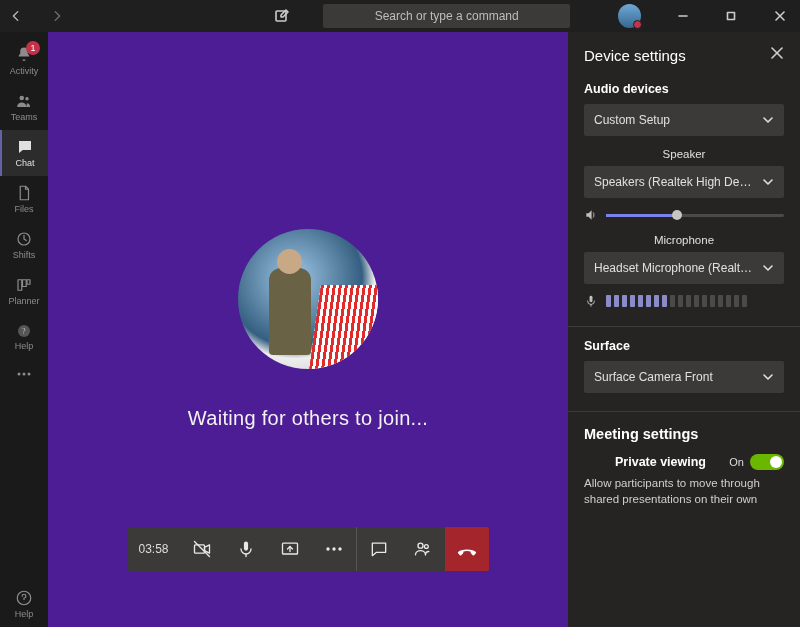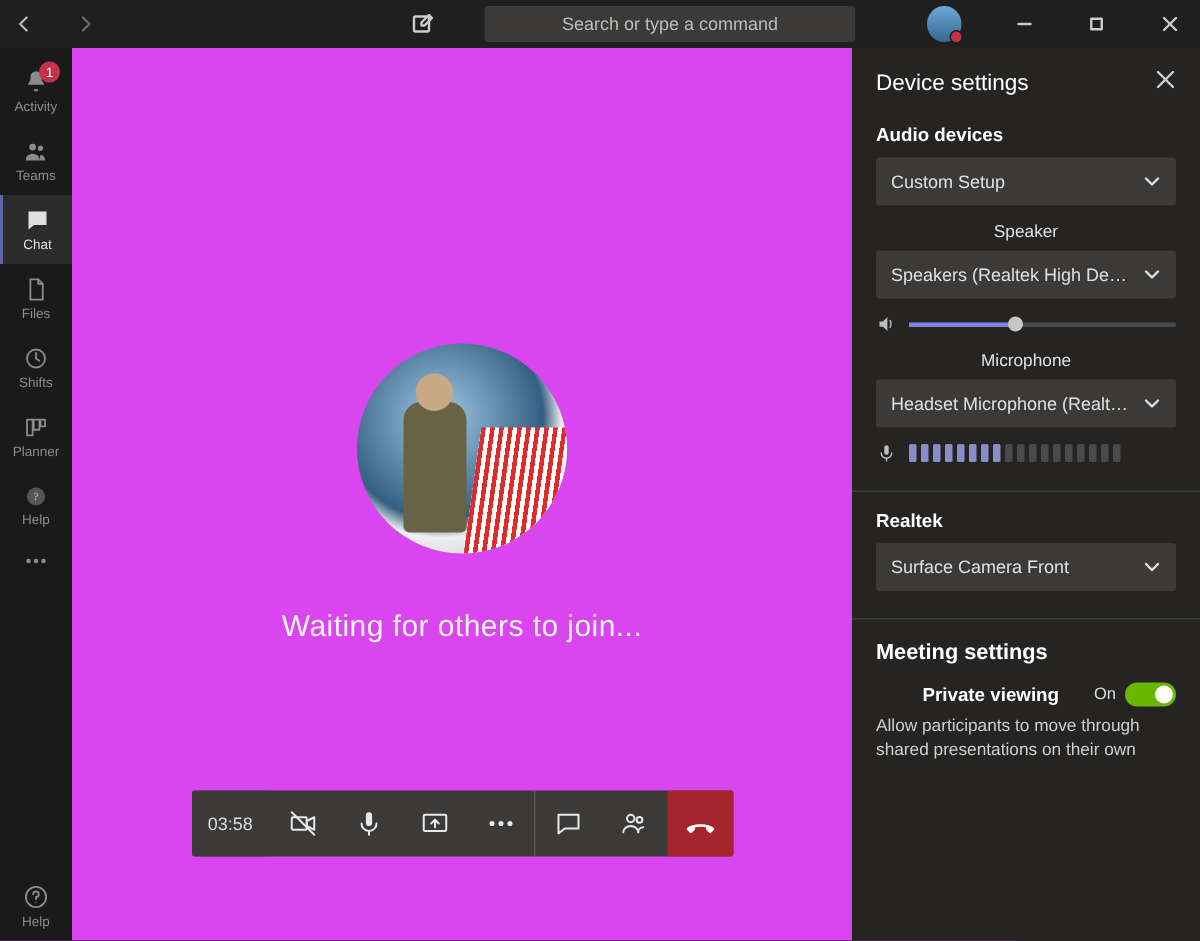--- a/index.html
+++ b/index.html
@@ -21,21 +21,21 @@
 
   
   .rail { width: 48px; background: #1a1a1a; display: flex; flex-direction: column; align-items: center; padding-top: 6px; position: relative; }
   .rail-spacer { flex: 1; }
   .rail-item { width: 48px; height: 46px; display: flex; flex-direction: column; align-items: center; justify-content: center; font-size: 9px; color: #8c8c8c; cursor: pointer; position: relative; }
   .rail-item.active { background: #2c2c2c; border-left: 2px solid #6264a7; color: #e0e0e0; }
   .rail-item svg { margin-bottom: 2px; }
   .rail-badge { position: absolute; top: 3px; right: 8px; min-width: 14px; height: 14px; padding: 0 3px; border-radius: 7px; background: #c4314b; color: #fff; font-size: 9px; line-height: 14px; text-align: center; }
 
   
-  .main { flex: 1; background: #d946ef; display: flex; flex-direction: column; align-items: center; justify-content: center; position: relative; }
+  .main { flex: 1; background: #4c1d95; display: flex; flex-direction: column; align-items: center; justify-content: center; position: relative; }
   .avatar-big { width: 140px; height: 140px; border-radius: 50%; background: radial-gradient(circle at 40% 35%, #a0c8e8, #355f80 55%, #eee 65%, #bbb); overflow: hidden; position: relative; }
   .avatar-big::after { content: ""; position: absolute; left: 55%; bottom: 0; width: 50%; height: 60%; background: repeating-linear-gradient(90deg, #e02b2b 0 3px, #fff 3px 6px); transform: skewX(-8deg); }
   .avatar-big .figure { position: absolute; left: 22%; top: 28%; width: 30%; height: 62%; background: #6a6245; border-radius: 12px 12px 4px 4px; }
   .avatar-big .head   { position: absolute; left: 28%; top: 14%; width: 18%; height: 18%; background: #c9a886; border-radius: 50%; }
   .waiting { margin-top: 38px; font-size: 20px; color: #f2f2f2; letter-spacing: .3px; }
 
   .call-bar { position: absolute; bottom: 56px; height: 44px; display: flex; background: #3b3a39; border-radius: 2px; overflow: hidden; }
   .call-time { width: 52px; display: flex; align-items: center; justify-content: center; font-size: 12px; color: #ddd; background: #3b3a39; font-variant-numeric: tabular-nums; }
   .call-btn { width: 44px; display: flex; align-items: center; justify-content: center; color: #e8e8e8; cursor: pointer; }
   .call-btn.hangup { background: #a4262c; }
@@ -322,21 +322,21 @@
             <div class="bar off"></div>
             <div class="bar off"></div>
             <div class="bar off"></div>
             <div class="bar off"></div>
             <div class="bar off"></div>
           </div>
       </div>
 
       <hr class="sep">
 
-      <div class="section-title" style="margin-top:0">Realtek</div>
+      <div class="section-title" style="margin-top:0">Surface</div>
       <div class="select">
         <span class="label">Surface Camera Front</span>
         <svg width="12" height="12" viewBox="0 0 12 12">
             <polyline points="2,4 6,8 10,4"></polyline>
           </svg>
       </div>
 
       <hr class="sep">
 
       <div class="panel-title-2">Meeting settings</div>

